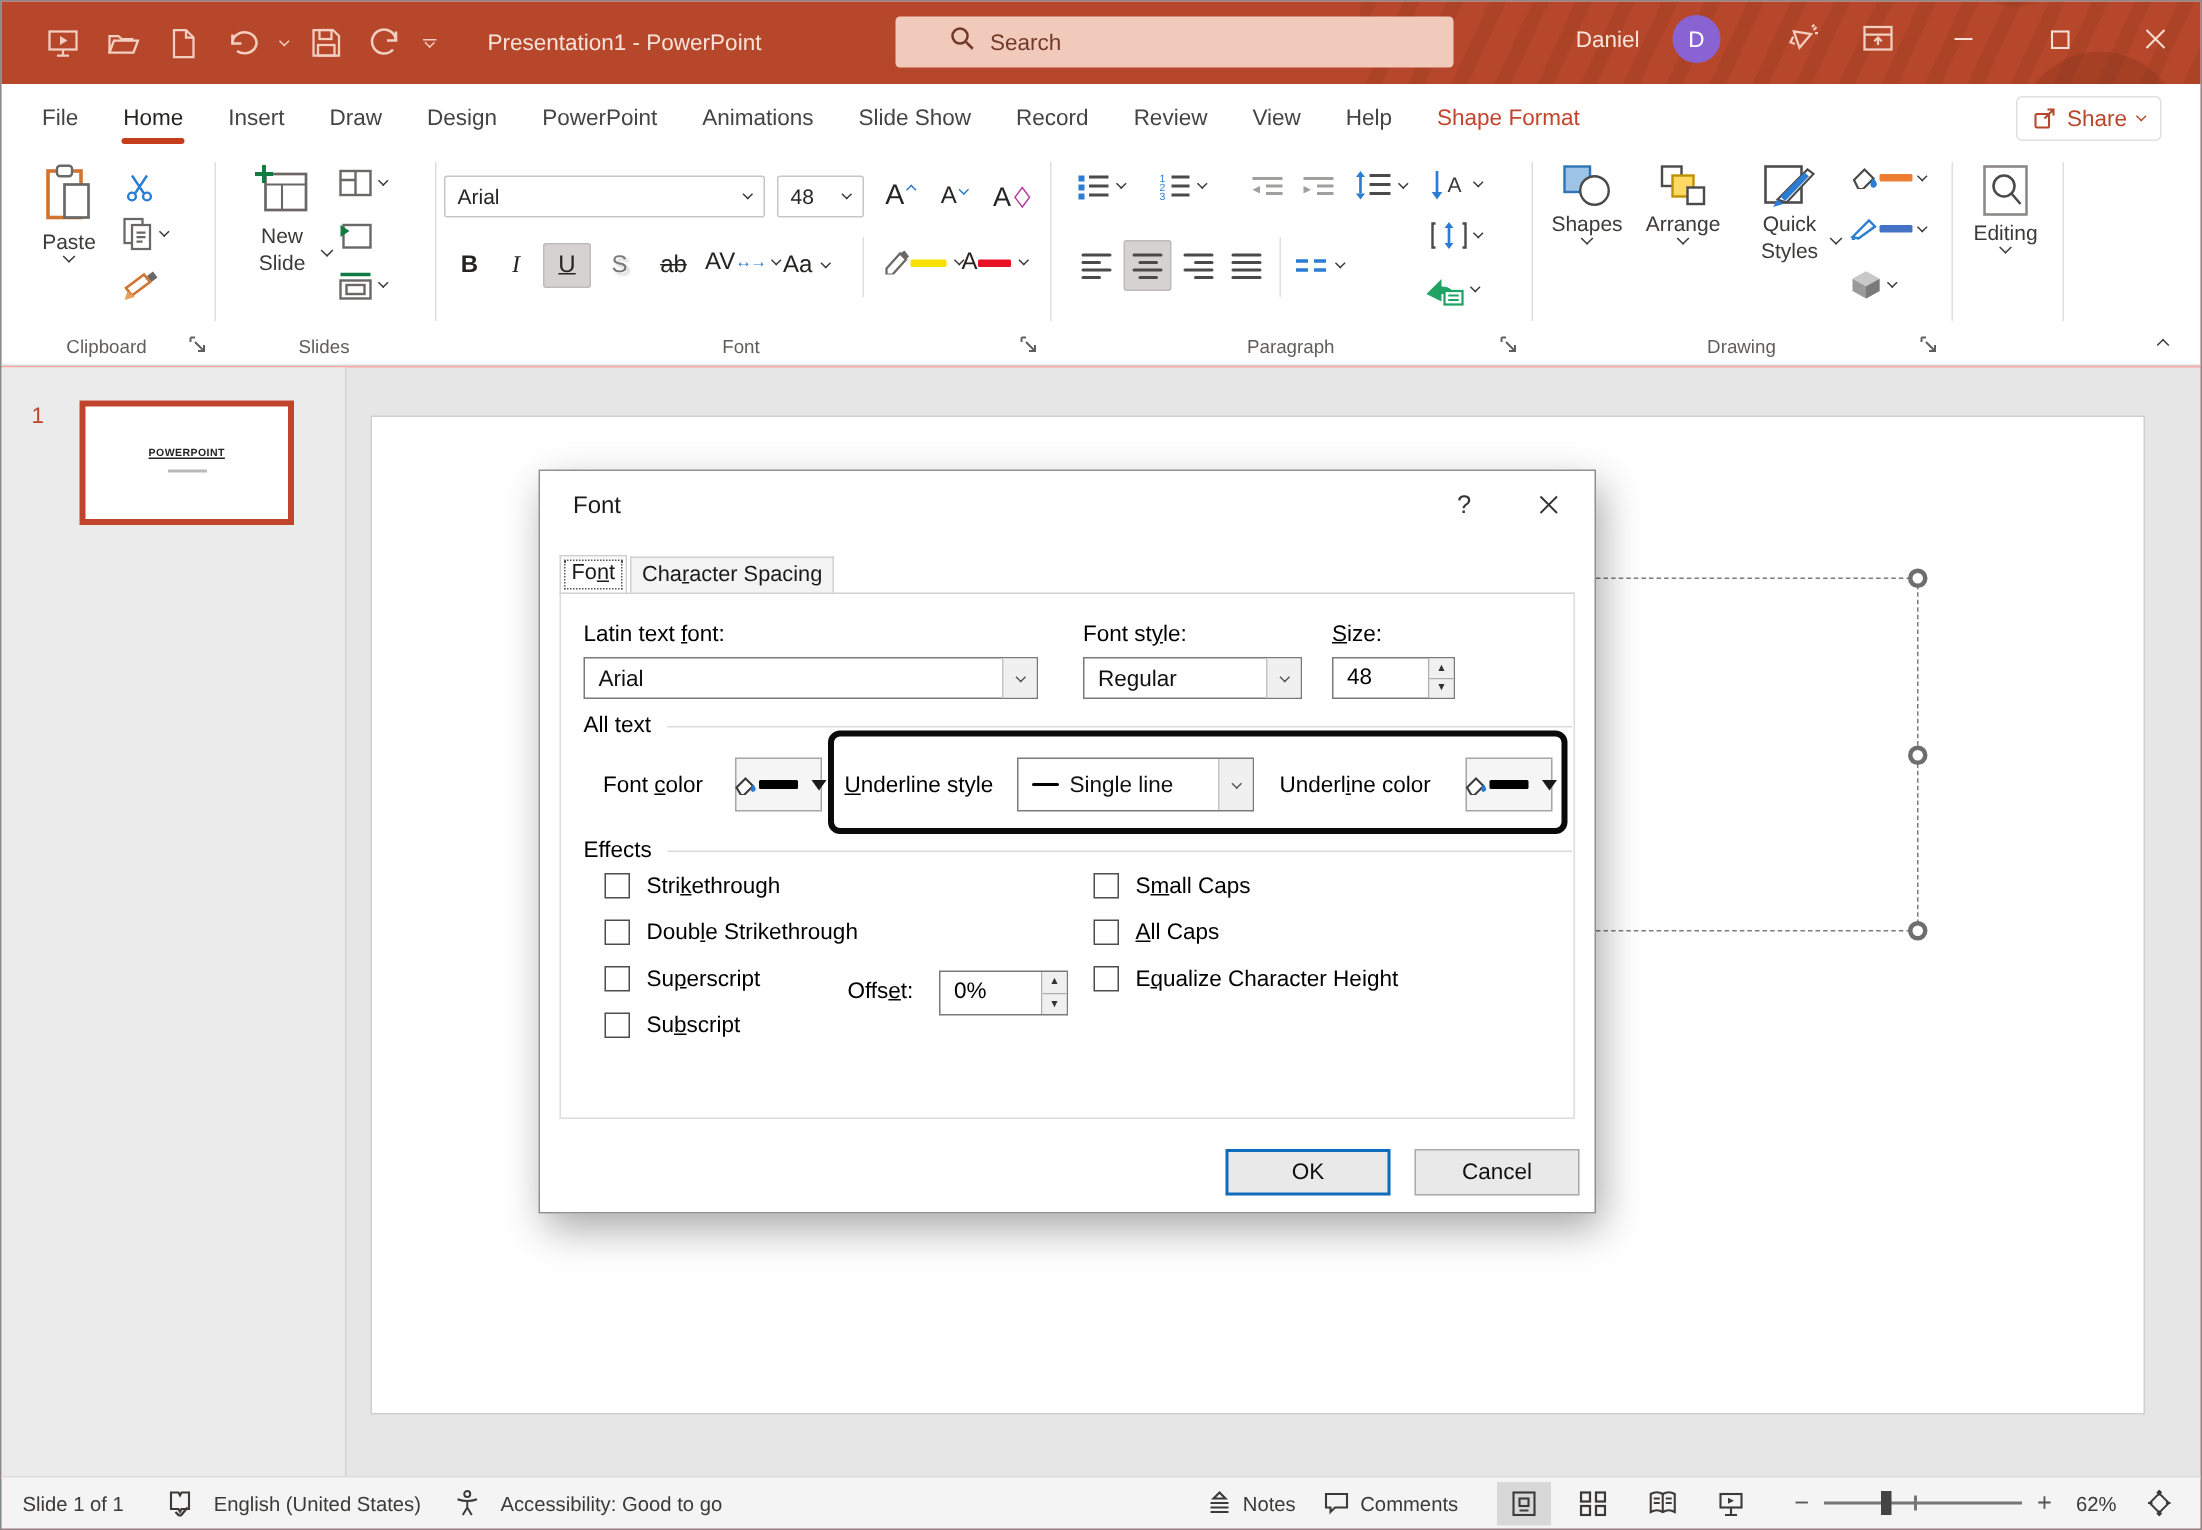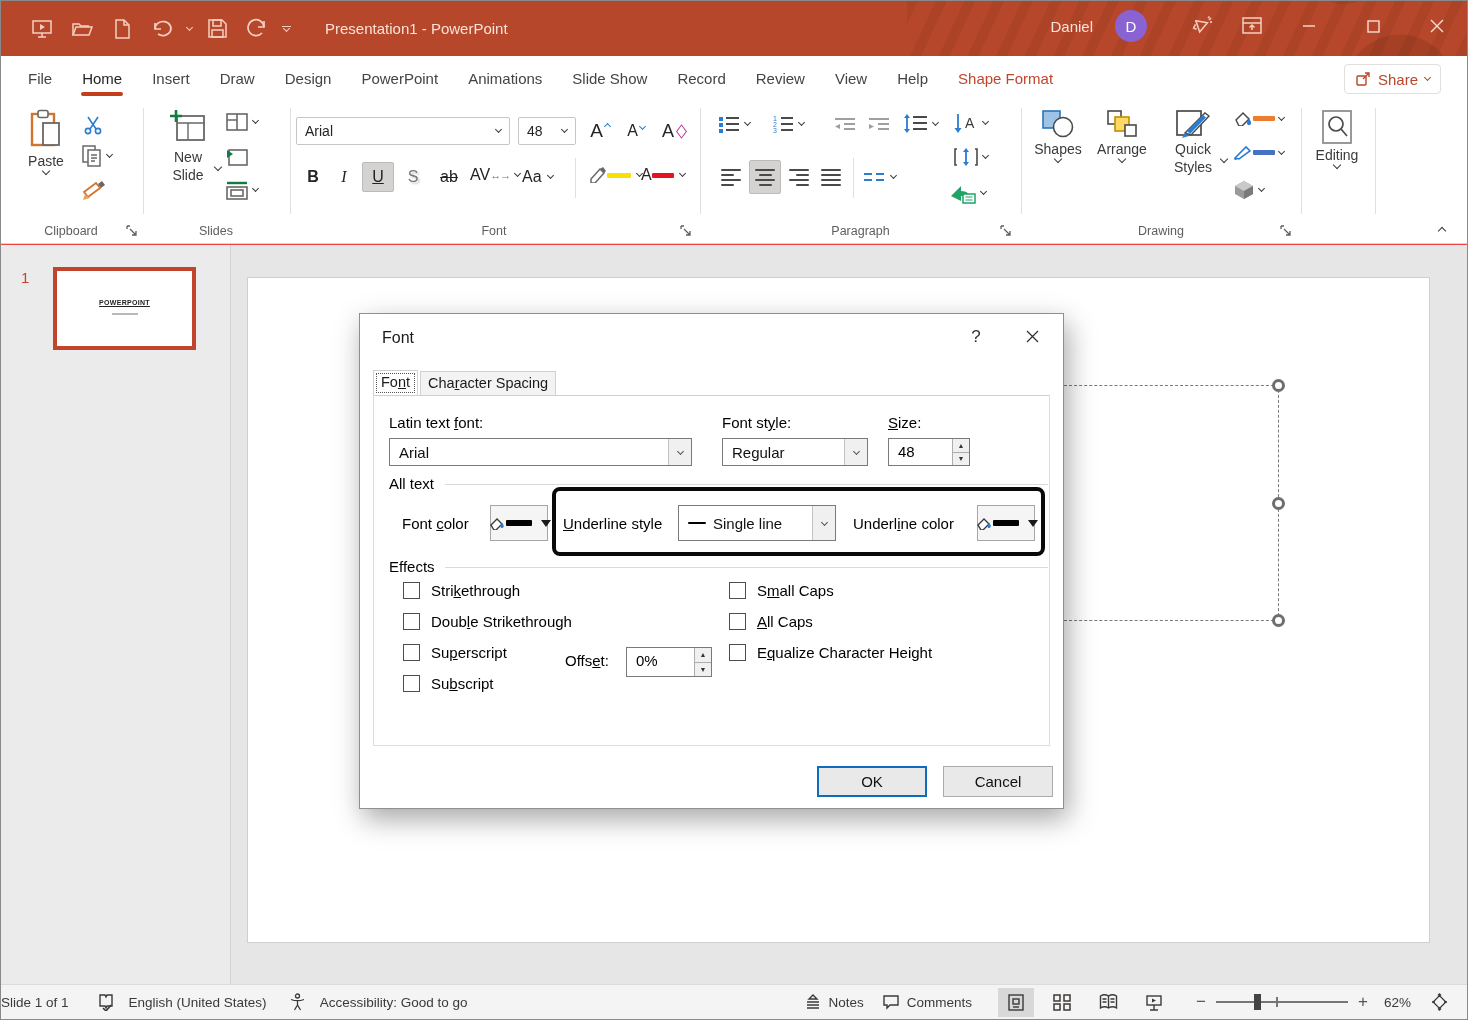--- a/index.html
+++ b/index.html
@@ -1,18 +1,18 @@
 <!DOCTYPE html>
 <html><head>
 <meta charset="utf-8">
 <style>
   * { box-sizing: border-box; margin: 0; padding: 0; }
   html,body { background:#cfcfcf; }
   body { font-family: "Liberation Sans", sans-serif; }
-  #app { position:relative; width:1468px; height:1020px; background:#ef4444; border:1px solid #8a8a8a; overflow:hidden; }
+  #app { position:relative; width:1468px; height:1020px; background:#fca5a5; border:1px solid #8a8a8a; overflow:hidden; }
 
   
   .titlebar { position:absolute; left:0; top:0; width:100%; height:55px; background:#b7472a; display:flex; align-items:center; color:#f6ded5; }
   .tb-pattern { position:absolute; right:0; top:0; width:560px; height:55px; pointer-events:none;
     background:
       radial-gradient(circle 90px at 88% 160%, rgba(0,0,0,.18) 60%, transparent 61%),
       radial-gradient(circle 60px at 78% -60%, rgba(0,0,0,.12) 60%, transparent 61%),
       repeating-linear-gradient(115deg, rgba(0,0,0,.10) 0 10px, transparent 10px 26px);
     opacity:.55; }
   .qat { display:flex; align-items:center; gap:10px; padding-left:26px; z-index:2; }
@@ -90,21 +90,21 @@
   .colorbtn .tri { width:0; height:0; border-left:5px solid transparent; border-right:5px solid transparent; border-top:7px solid #1a1a1a; }
   .chkrow { position:absolute; display:flex; align-items:center; gap:11px; }
   .chkbox { width:17px; height:17px; background:#fff; border:1px solid #4d4d4d; flex:none; }
   .hr { position:absolute; height:1px; background:#dadada; }
   .dbtn { position:absolute; width:110px; height:31px; background:#e9e9e9; border:1px solid #ababab; font-size:15px; color:#111; display:flex; align-items:center; justify-content:center; }
   .dbtn.default { border:2px solid #0f6cbd; background:#e9e9e9; }
   .hl-rect { position:absolute; left:551px; top:486px; width:493px; height:69px; border:4px solid #0a0a0a; border-radius:8px; z-index:60; pointer-events:none; }
 
   
   .statusbar { position:absolute; left:0; bottom:0; width:100%; height:35px; background:#f4f4f4; border-top:1px solid #dcdcdc; display:flex; align-items:center; font-size:13.5px; color:#3b3a39; z-index:40; }
-  .sb-left { display:flex; align-items:center; gap:14px; }
+  .sb-left { display:flex; align-items:center; gap:14px; padding-left:14px; }
   .sb-right { margin-left:auto; display:flex; align-items:center; gap:10px; padding-right:10px; }
   .sb-item { display:flex; align-items:center; gap:7px; white-space:nowrap; }
   .viewbtn { width:36px; height:29px; display:flex; align-items:center; justify-content:center; }
   .viewbtn.active { background:#d8d8d8; }
   .zoom-track { position:relative; width:132px; height:2px; background:#767676; }
   .zoom-tick { position:absolute; left:60px; top:-4px; width:1.5px; height:10px; background:#767676; }
   .zoom-handle { position:absolute; left:38px; top:-7px; width:7px; height:16px; background:#444; }
   .zsign { font-size:17px; color:#555; }
 </style>
 </head>
@@ -153,20 +153,29 @@
             <path d="M18 3v6h-6"></path>
             <path d="M18 9a8 8 0 1 0-2 6"></path>
           </svg>
       </span>
       <span style="display:flex;flex-direction:column;align-items:center;gap:2px;">
         <span style="width:9px;height:1.6px;background:#f3cfc2"></span>
         <span class="cv sm" style="border-color:#f3cfc2"></span>
       </span>
     </div>
     <span class="app-title">Presentation1  -  PowerPoint</span>
+    <div class="search-pill">
+      <span>
+        <svg width="17" height="17" viewBox="0 0 17 17" fill="none" stroke="#713a28" stroke-width="1.7">
+            <circle cx="7" cy="7" r="5"></circle>
+            <path d="M11 11l4.5 4.5"></path>
+          </svg>
+      </span>
+      <span class="stext">Search</span>
+    </div>
     <div class="tb-right">
       <span class="tb-user">Daniel</span>
       <span class="avatar">D</span>
       <span class="tb-icon-btn">
         <svg width="24" height="24" viewBox="0 0 24 24" fill="none" stroke="#f3cfc2" stroke-width="1.5">
             <path d="M4 12l10-6v12z" transform="rotate(40 12 12)"></path>
             <path d="M6 15l1 4 3-1" transform="rotate(40 12 12)"></path>
             <path d="M18 4l1.5-1.5M20 8h2M19 6l2-2"></path>
           </svg>
       </span>

